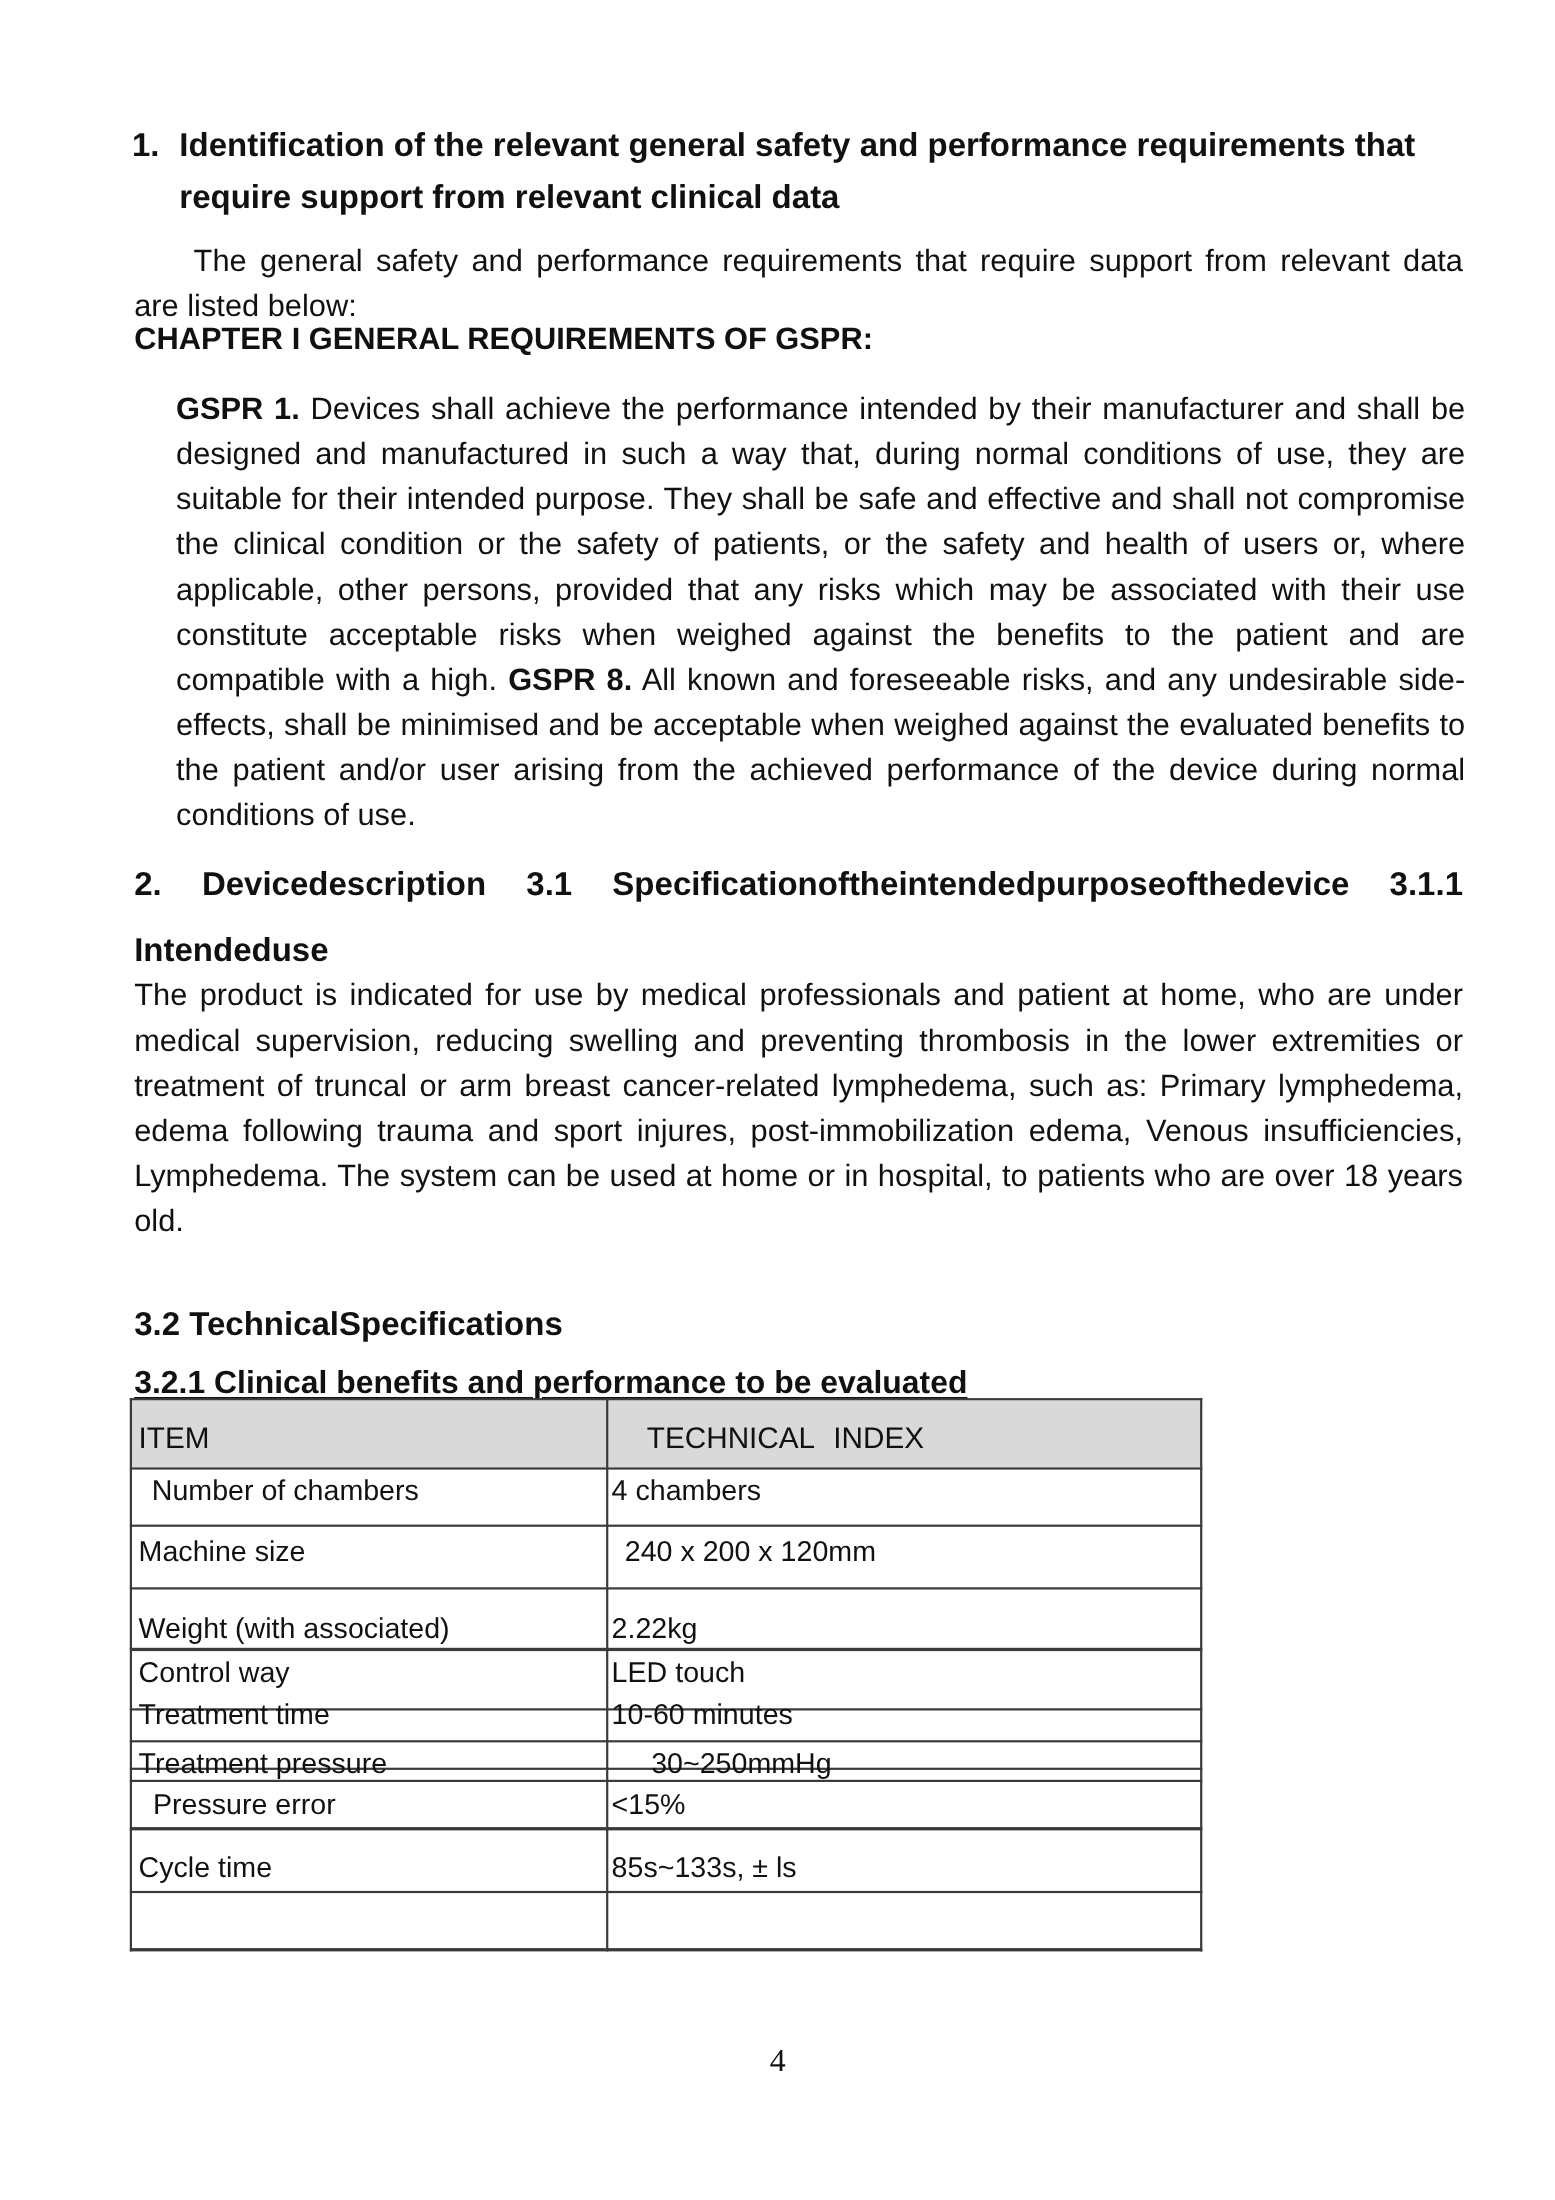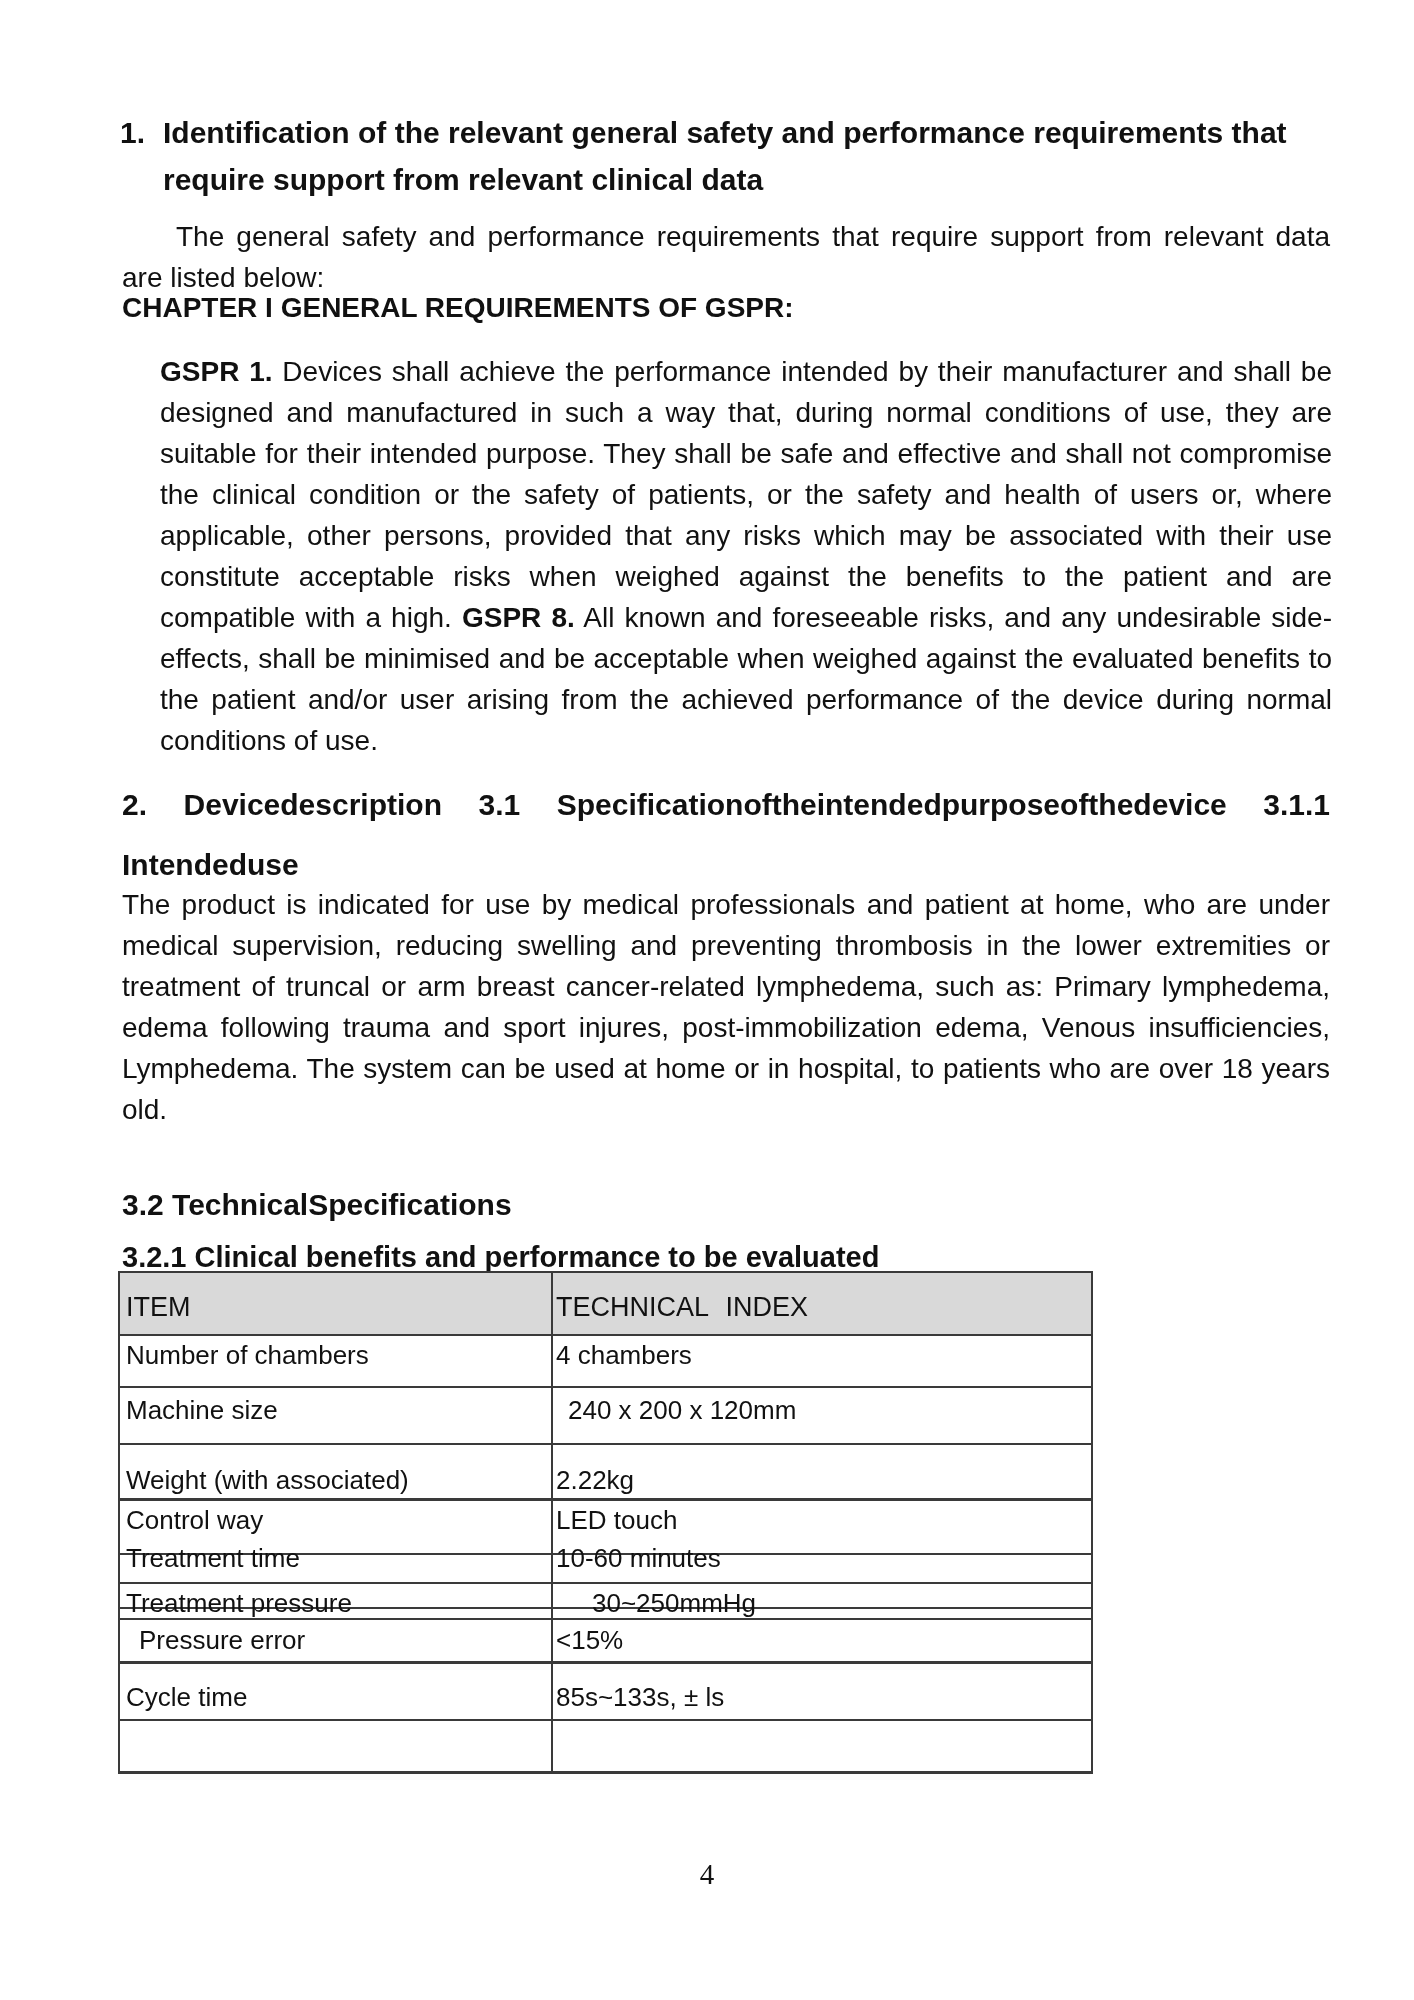--- a/index.html
+++ b/index.html
@@ -28,21 +28,21 @@
   .h321{left:122px;top:1240px;font-size:29px;font-weight:bold;line-height:34px;text-decoration:underline;text-decoration-thickness:2px;text-underline-offset:4px;}
   
   .spec-table{left:118px;top:1271px;width:976px;height:372px;font-size:26px;line-height:28px;}
   .thead-bg{position:absolute;left:0;top:2px;width:974px;height:61px;background:var(--header-bg,#d9d9d9);}
   .hline{position:absolute;left:0;width:975px;background:var(--grid-col,#3a3a3a);}
   .vline{position:absolute;top:0;height:503px;width:2px;background:var(--grid-col,#3a3a3a);}
   .tcell{position:absolute;white-space:nowrap;}
   .c1{left:8px;}
   .c2{left:438px;}
   .thead .tcell{font-size:27px;}
-  .ws{word-spacing:10px;}
+  .ws{word-spacing:10px;margin-left:32px;}
   .footer{left:0;top:1858px;width:1414px;text-align:center;font-family:"Liberation Serif","DejaVu Serif",serif;font-size:29px;}
 </style>
 </head>
 <body>
 
 <div class="page">
 
   <div class="abs h-title">
     <div class="h-num">1.</div>
     <div class="h-lines">
@@ -92,21 +92,21 @@
 
     <div class="vline" style="left:0;"></div>
     <div class="vline" style="left:433px;"></div>
     <div class="vline" style="left:973px;"></div>
 
     <div class="thead">
       <div class="tcell c1" style="top:22px;">ITEM</div>
       <div class="tcell c2 ws" style="top:22px;">TECHNICAL INDEX</div>
     </div>
 
-    <div class="tcell c1" style="top:70px;">Number of chambers</div>
+    <div class="tcell c1" style="top:70px;margin-left:12px;">Number of chambers</div>
     <div class="tcell c2" style="top:70px;">4 chambers</div>
 
     <div class="tcell c1" style="top:125px;">Machine size</div>
     <div class="tcell c2" style="top:125px;margin-left:12px;">240 x 200 x 120mm</div>
 
     <div class="tcell c1" style="top:195px;">Weight (with associated)</div>
     <div class="tcell c2" style="top:195px;">2.22kg</div>
 
     <div class="tcell c1" style="top:235px;">Control way</div>
     <div class="tcell c2" style="top:235px;">LED touch</div>

